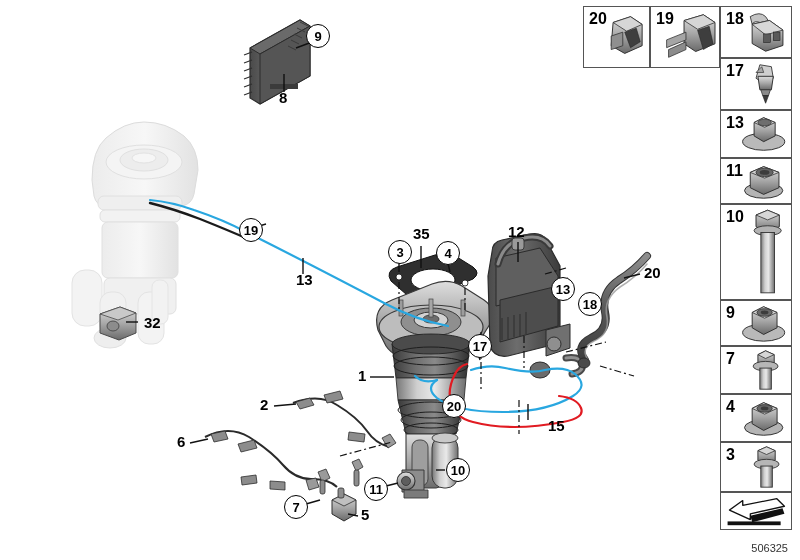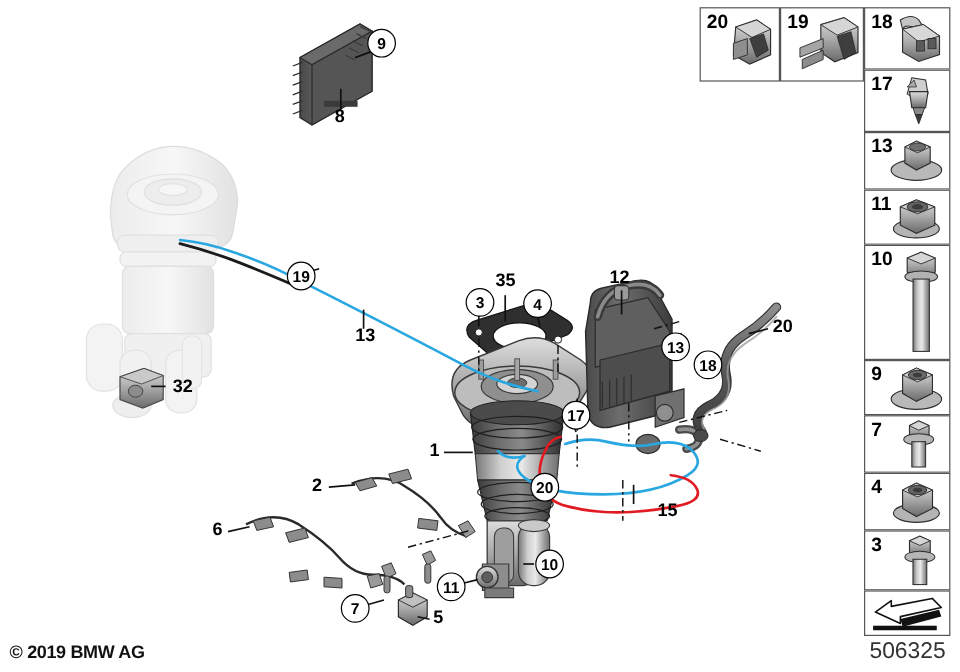--- a/index.html
+++ b/index.html
@@ -55,21 +55,21 @@
     position:absolute;
     left:8px;bottom:8px;
     font-weight:bold;
     font-size:15px;
     color:#111;
     letter-spacing:-0.3px;
   }
   .diagram-id{
     position:absolute;
     right:12px;bottom:6px;
-    font-size:19px;
+    font-size:11px;
     color:#333;
   }
 </style>
 </head>
 <body>
 
 <div id="stage">
 
   <svg class="layer" viewBox="0 0 800 560">
     <defs>
@@ -507,16 +507,15 @@
   </div>
 
   <div class="legend-cell" style="left:720px;top:492px;width:72px;height:38px;">
     <svg class="legend-art" viewBox="0 0 72 38">
       <path d="M8 18 L22 8 L22 13 L58 6 L66 14 L30 22 L30 28 Z" fill="#ffffff" stroke="#111" stroke-width="1.4" stroke-linejoin="round"></path>
       <path d="M30 24 L64 16 L66 22 L32 31 Z" fill="#111111"></path>
       <rect x="6" y="30" width="56" height="4" fill="#111111"></rect>
     </svg>
   </div>
 
-  <div class="footer-copy">© 2019 BMW AG</div>
   <div class="diagram-id">506325</div>
 
 </div>
 
 </body></html>

